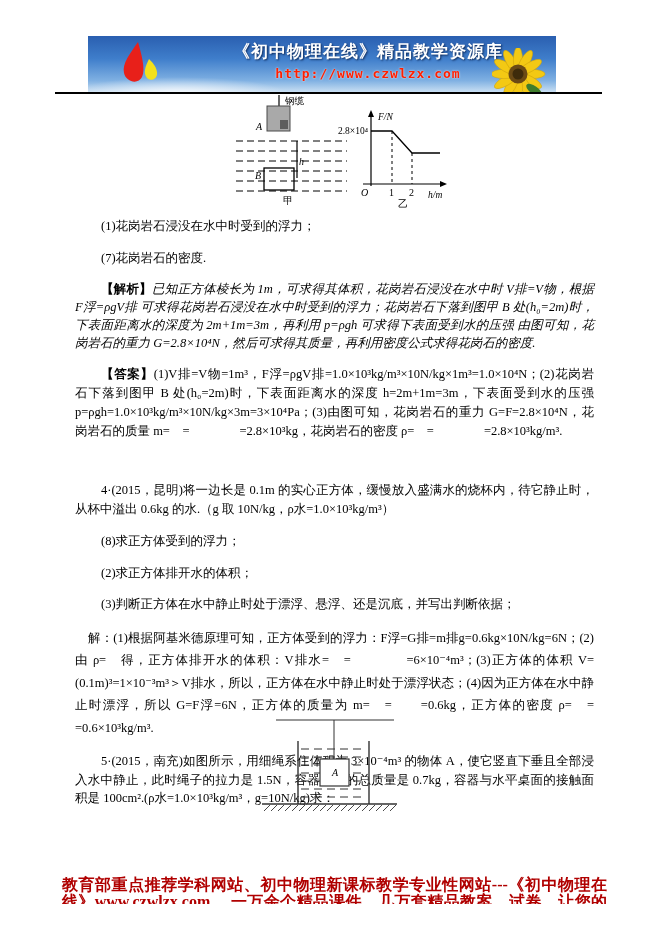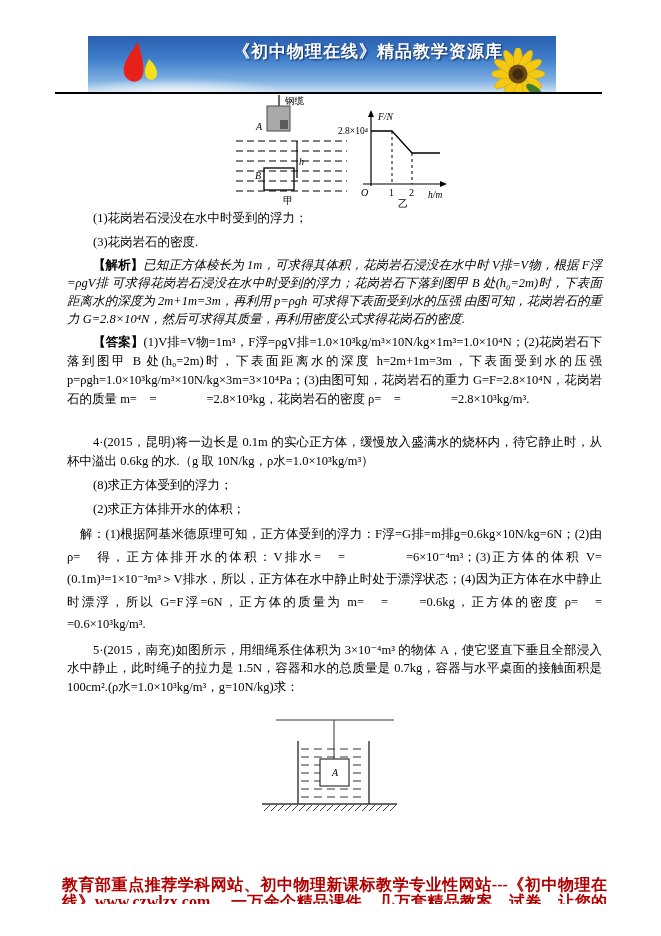--- a/index.html
+++ b/index.html
@@ -21,21 +21,21 @@
   .sunflower{position:absolute;right:0px;top:12px;}
 
   .rule{position:absolute;left:55px;top:92px;width:547px;height:2px;background:#000;}
 
   
   .fig{position:absolute;}
   .fig text{font-family:"Liberation Serif","DejaVu Serif",serif;}
 
   
   .content{position:absolute;left:62px;top:204px;width:545px;font-size:12.5px;text-align:justify;}
-  .content p{margin:5px;}
+  .content p{margin:13px;}
   .q{line-height:18.5px;text-indent:26px;}
   .para-analysis{line-height:18px;text-indent:26px;font-style:italic;}
   .para-analysis .blab{font-style:normal;font-weight:bold;}
   .para-answer{line-height:19px;text-indent:26px;}
   .para-answer .blab{font-weight:bold;}
   .spacer{height:14px;}
   .heading{line-height:18.5px;text-indent:26px;font-weight:bold;}
   .para-item{line-height:19px;text-indent:26px;}
   .para-sol{line-height:22.5px;text-indent:13px;}
   .para-item5{line-height:18.5px;text-indent:26px;}
@@ -50,20 +50,21 @@
 <div class="page">
 
   <div class="banner">
     <div class="banner-cloud"></div>
     <svg class="logo" width="46" height="48" viewBox="0 0 46 48">
       <path d="M22,1 C14,13 6,22 8,32 C10,41 22,44 26,36 C30,28 25,12 22,1 Z" fill="#e8201a"></path>
       <path d="M33,18 C29,26 27,32 31,37 C35,41 42,38 41,31 C40,25 36,21 33,18 Z" fill="#f4e11c"></path>
     </svg>
     <div class="banner-text">
       <div class="banner-title">《初中物理在线》精品教学资源库</div>
+      <div class="banner-url">http://www.czwlzx.com</div>
     </div>
     <svg class="sunflower" width="64" height="46" viewBox="0 0 64 46">
       <defs>
           <ellipse id="petal" cx="14" cy="0" rx="13" ry="4.6" fill="#f3c914" stroke="#caa00a" stroke-width="0.5"></ellipse>
         </defs>
       <g transform="translate(26,26)">
         <use href="#petal" transform="rotate(0)"></use>
           <use href="#petal" transform="rotate(30)"></use>
         <use href="#petal" transform="rotate(60)"></use>
           <use href="#petal" transform="rotate(90)"></use>
@@ -119,27 +120,28 @@
     </g>
     <text x="35" y="90" font-size="10" font-style="italic">O</text>
     <text x="63" y="90" font-size="10">1</text>
     <text x="83" y="90" font-size="10">2</text>
     <text x="102" y="92" font-size="9.5" font-style="italic">h/m</text>
     <text x="72" y="101" font-size="10">乙</text>
   </svg>
 
   <div class="content">
     <p class="q">(1)花岗岩石浸没在水中时受到的浮力；</p>
-    <p class="q">(3)花岗岩石的密度.</p>
+    <p class="q">(7)花岗岩石的密度.</p>
     <p class="para-analysis"><span class="blab">【解析】</span><span>已知正方体棱长为 1m，可求得其体积，花岗岩石浸没在水中时 V排=V物，根据 F浮=ρgV排 可求得花岗岩石浸没在水中时受到的浮力；花岗岩石下落到图甲 B 处(h₀=2m)时，下表面距离水的深度为 2m+1m=3m，再利用 p=ρgh 可求得下表面受到水的压强 由图可知，花岗岩石的重力 G=2.8×10⁴N，然后可求得其质量，再利用密度公式求得花岗石的密度.</span></p>
     <p class="para-answer"><span class="blab">【答案】</span><span>(1)V排=V物=1m³，F浮=ρgV排=1.0×10³kg/m³×10N/kg×1m³=1.0×10⁴N；(2)花岗岩石下落到图甲 B 处(h₀=2m)时，下表面距离水的深度 h=2m+1m=3m，下表面受到水的压强 p=ρgh=1.0×10³kg/m³×10N/kg×3m=3×10⁴Pa；(3)由图可知，花岗岩石的重力 G=F=2.8×10⁴N，花岗岩石的质量 m=　=　　　　=2.8×10³kg，花岗岩石的密度 ρ=　=　　　　=2.8×10³kg/m³.</span></p>
     <div class="spacer"></div>
     <p class="para-item">4·(2015，昆明)将一边长是 0.1m 的实心正方体，缓慢放入盛满水的烧杯内，待它静止时，从杯中溢出 0.6kg 的水.（g 取 10N/kg，ρ水=1.0×10³kg/m³）</p>
     <p class="q">(8)求正方体受到的浮力；</p>
     <p class="q">(2)求正方体排开水的体积；</p>
+    <p class="q">(3)判断正方体在水中静止时处于漂浮、悬浮、还是沉底，并写出判断依据；</p>
     <p class="para-sol"><span>解：</span><span>(1)根据阿基米德原理可知，正方体受到的浮力：F浮=G排=m排g=0.6kg×10N/kg=6N；(2)由 ρ=　得，正方体排开水的体积：V排水=　=　　　　=6×10⁻⁴m³；(3)正方体的体积 V=(0.1m)³=1×10⁻³m³＞V排水，所以，正方体在水中静止时处于漂浮状态；(4)因为正方体在水中静止时漂浮，所以 G=F浮=6N，正方体的质量为 m=　=　　=0.6kg，正方体的密度 ρ=　=　=0.6×10³kg/m³.</span></p>
     <p class="para-item5">5·(2015，南充)如图所示，用细绳系住体积为 3×10⁻⁴m³ 的物体 A，使它竖直下垂且全部浸入水中静止，此时绳子的拉力是 1.5N，容器和水的总质量是 0.7kg，容器与水平桌面的接触面积是 100cm².(ρ水=1.0×10³kg/m³，g=10N/kg)求：</p>
   </div>
 
   <svg class="fig" style="left:260px;top:714px" width="140" height="102" viewBox="0 0 140 102">
     <line x1="16" y1="6" x2="134" y2="6" stroke="#333" stroke-width="1.2"></line>
     <line x1="74" y1="6" x2="74" y2="45" stroke="#333" stroke-width="1"></line>
     <g stroke="#333" stroke-width="1.4">
       <line x1="38" y1="27" x2="38" y2="90"></line>
         <line x1="109" y1="27" x2="109" y2="90"></line>

